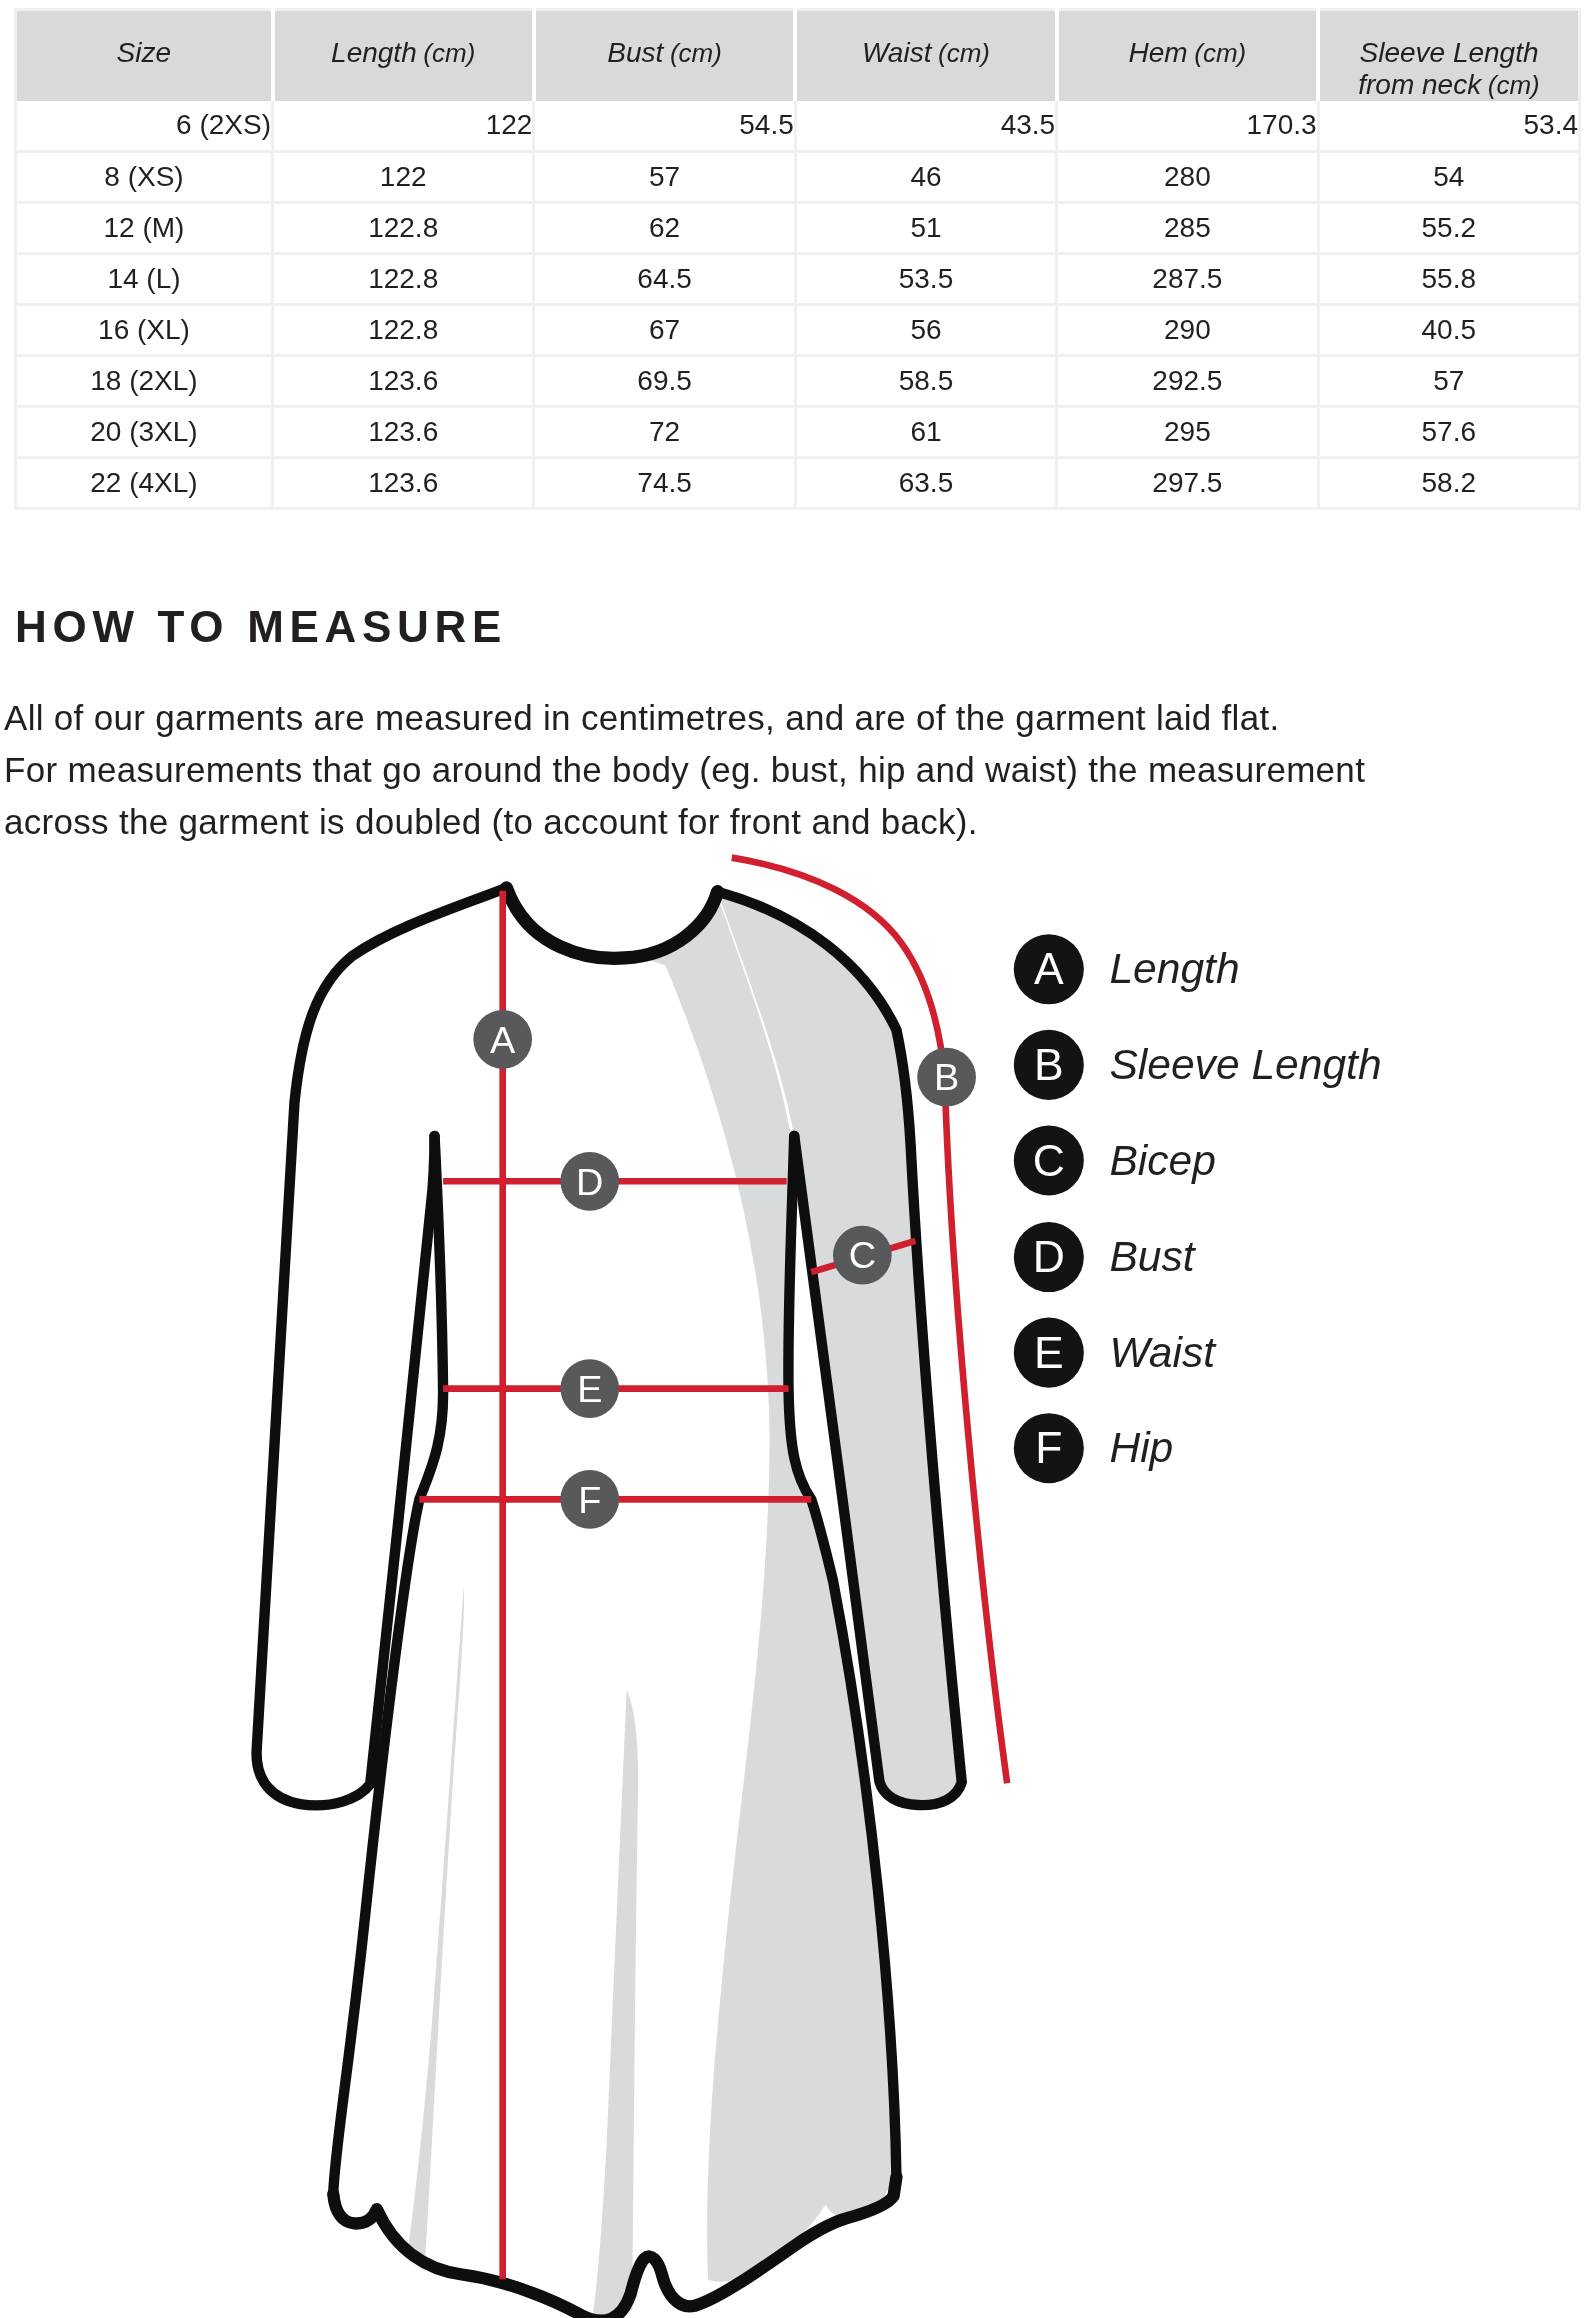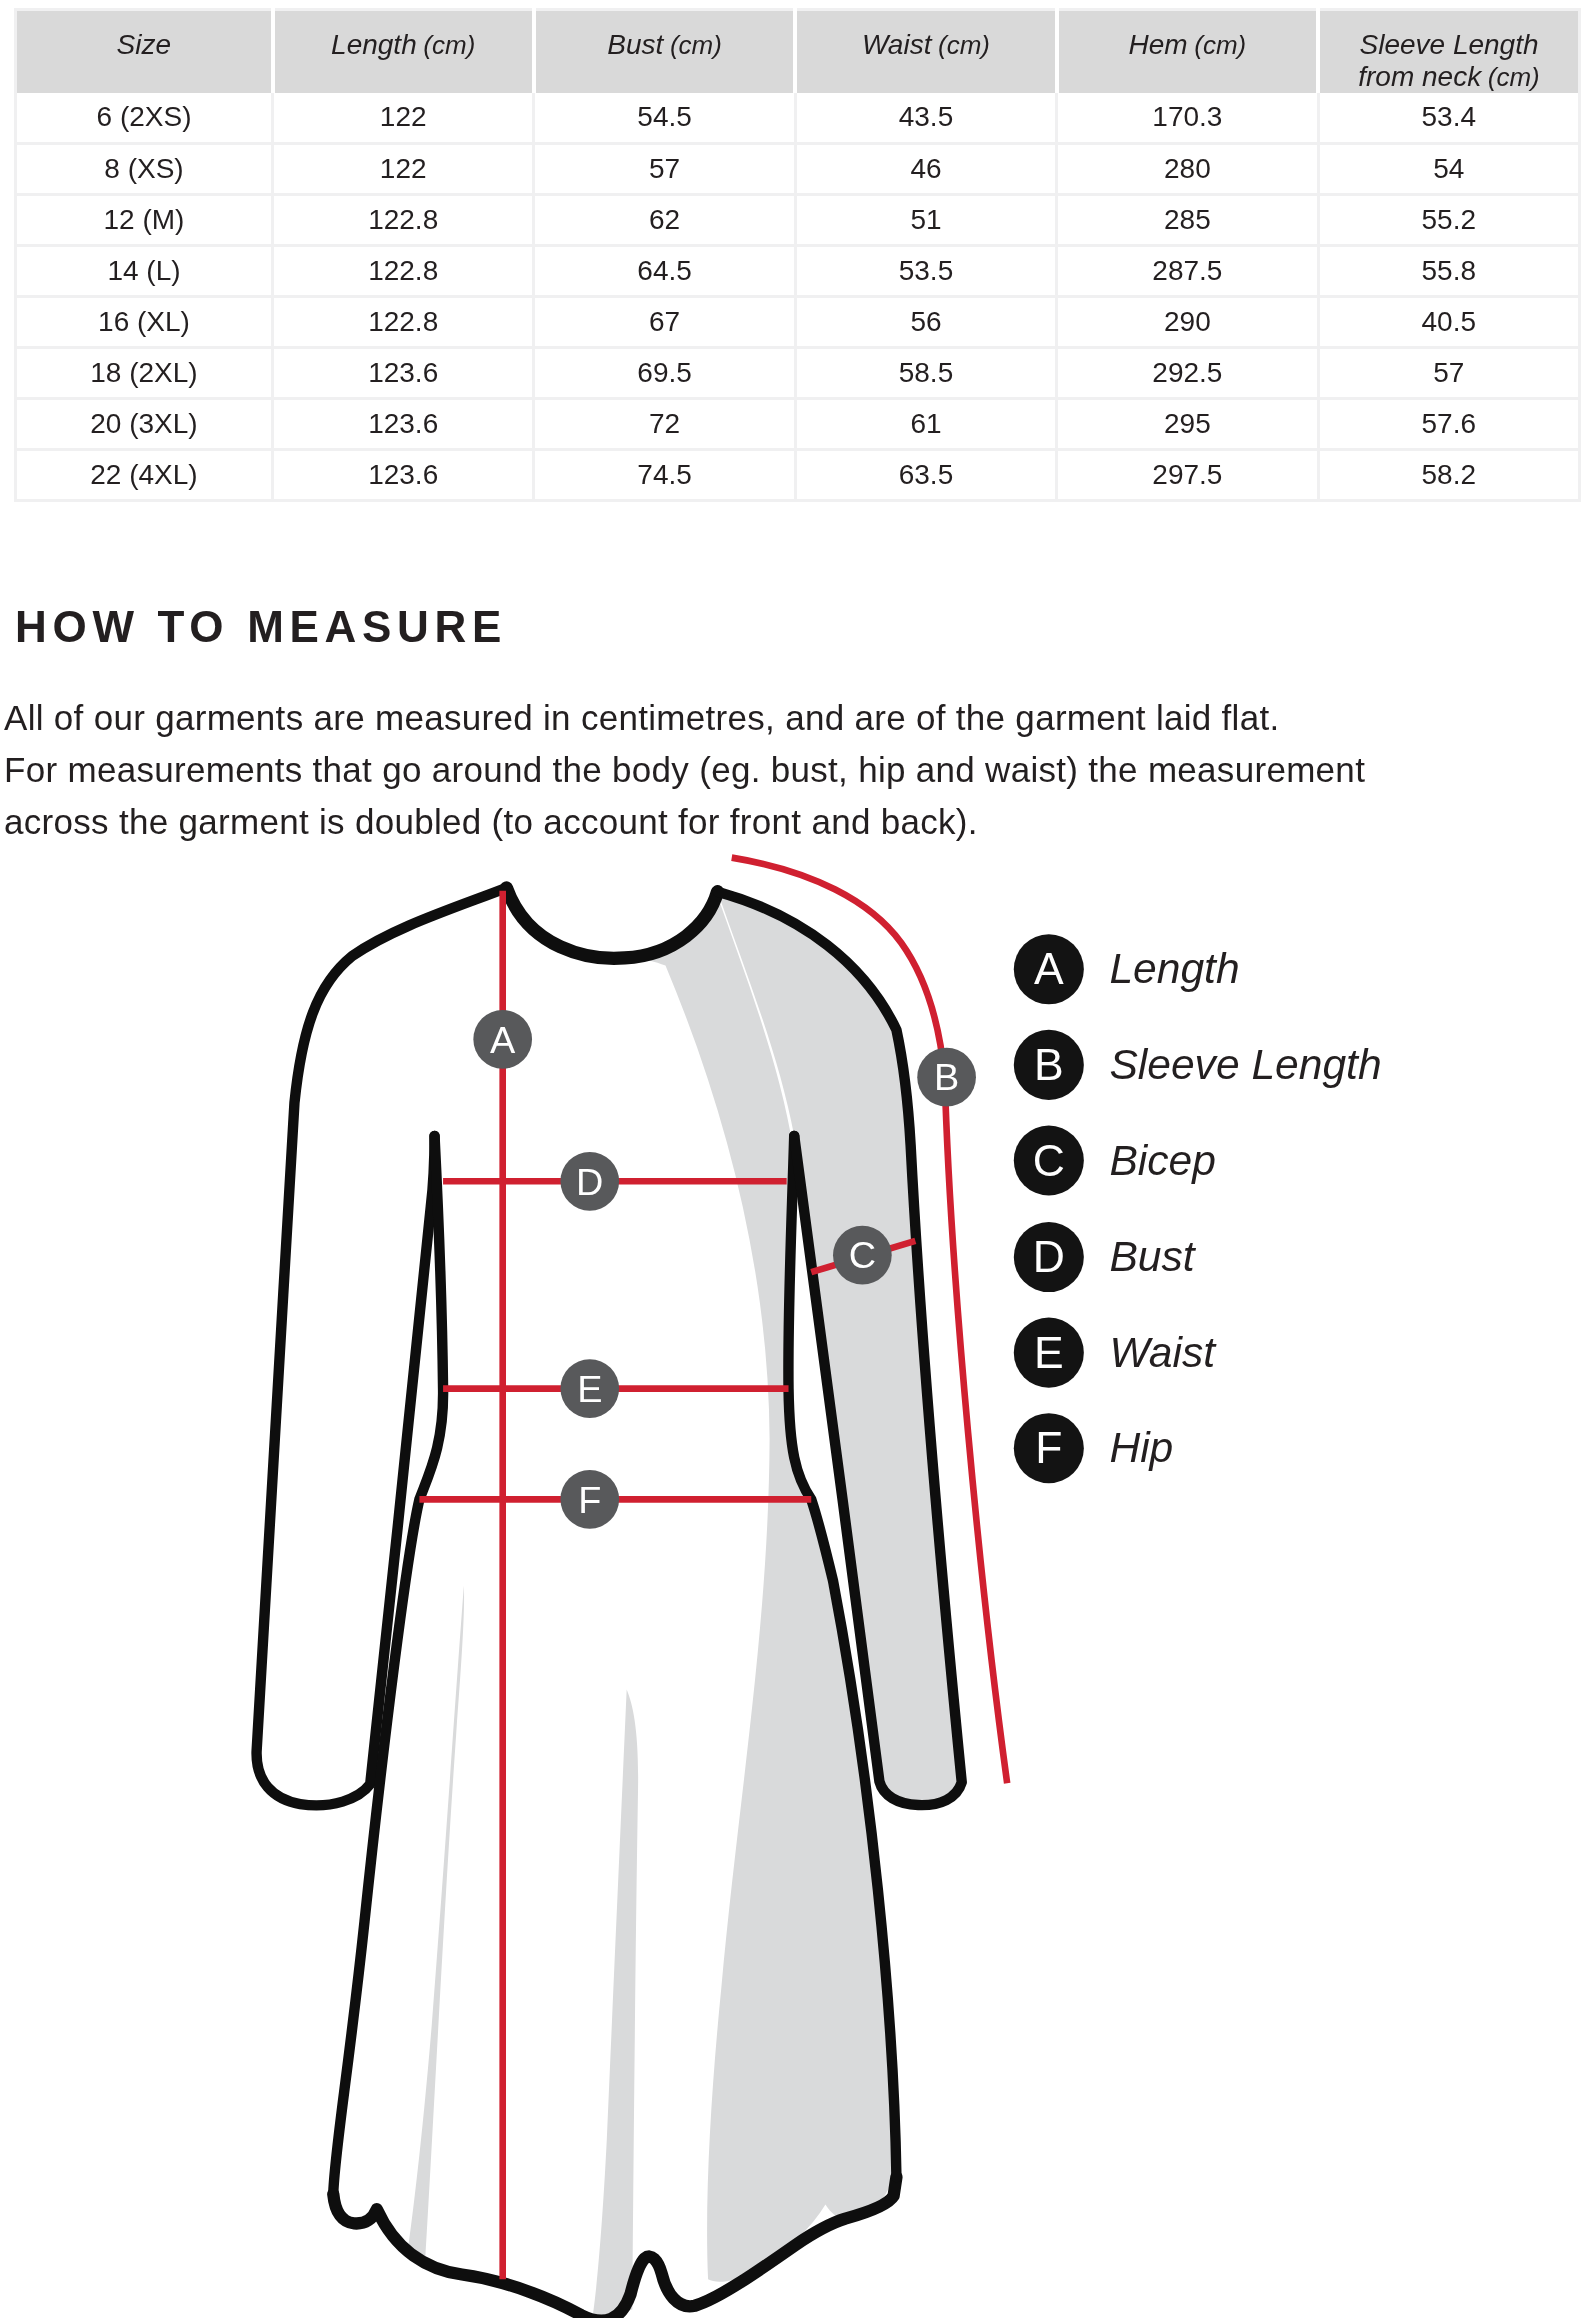--- a/index.html
+++ b/index.html
@@ -23,32 +23,32 @@
   .size-table{
     position:absolute;left:14px;top:7.6px;width:1567px;
     border-collapse:collapse;table-layout:fixed;
     border:3.8px solid var(--grid-gray);
   }
   .size-table col.c0{width:257px;}
   .size-table th{
     background:var(--header-gray);
     font-style:italic;font-weight:normal;
     font-size:28px;line-height:32px;
-    vertical-align:top;padding-top:18px;height:68px;
+    vertical-align:top;padding-top:26px;height:68px;
     border-left:4.7px solid #ffffff;text-align:center;
   }
   .size-table th:first-child{border-left:none;}
   .size-table td{
     font-size:28px;text-align:center;vertical-align:middle;
     height:51px;background:#fff;
     border-left:3.8px solid var(--grid-gray);
     border-top:3.8px solid var(--grid-gray);
   }
   .size-table td:first-child{border-left:none;}
-  .size-table tbody tr:first-child td{border-top:none;}
+  .size-table tbody tr:first-child td{border-top:none;text-align:right;}
   .unit{font-size:26px;margin-left:6.6px;}
 
   
   .how-heading{
     position:absolute;left:15px;top:602px;
     font-size:44px;font-weight:700;letter-spacing:5.7px;
     color:var(--text-dark);white-space:nowrap;
   }
   .measure-copy{
     position:absolute;left:4px;top:692px;width:1588px;

